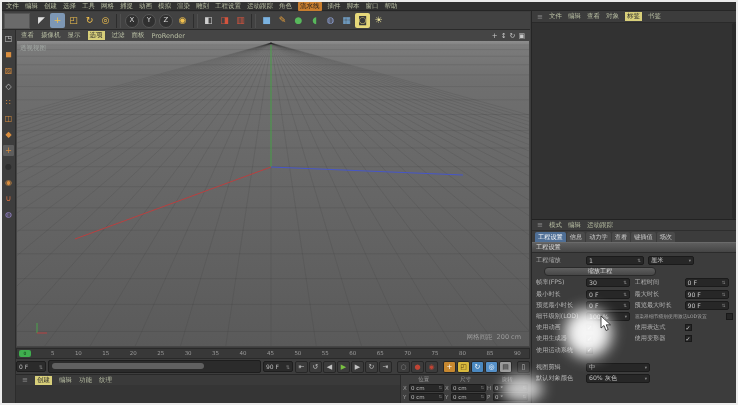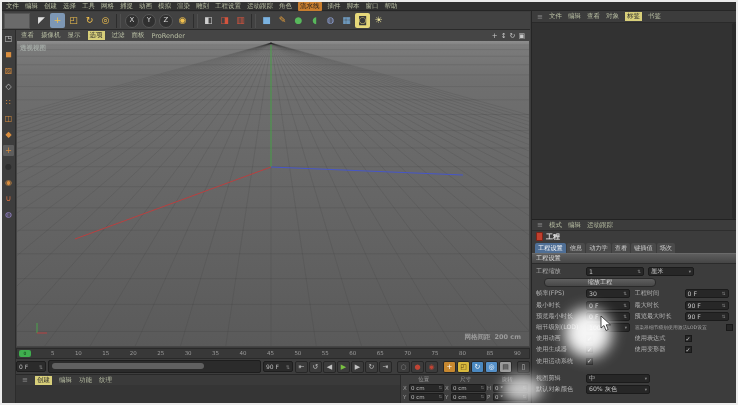--- a/index.html
+++ b/index.html
@@ -32,21 +32,21 @@
   .lt-tile{width:11px;height:11px;font-size:8px;line-height:1;display:flex;align-items:center;
     justify-content:center;border-radius:1px;flex:0 0 auto;}
   .lt-tile.active{background:#5d5d5d;}
 
   
   .viewport{position:absolute;left:14px;top:28px;width:514px;height:317px;background:#454545;}
   .vp-menu{height:11px;display:flex;align-items:center;gap:7px;padding:0 5px;font-size:6.5px;color:#b9bfa4;white-space:nowrap;}
   .vp-item.hl{background:var(--yellow);color:#2b2b2b;padding:0 2px;}
   .vp-corner{margin-left:auto;display:flex;gap:3px;color:#c9c9c9;font-size:7px;}
   .vp-canvas{position:absolute;left:1px;top:11px;width:512px;height:305px;overflow:hidden;
-    background:linear-gradient(#8e8e8e 0px,#7b7b7b 6px,#6f6f6f 40px,#5a5a5a 100%);font-weight:bold;}
+    background:linear-gradient(#8e8e8e 0px,#7b7b7b 6px,#6f6f6f 40px,#5a5a5a 100%);}
   .vp-canvas svg{position:absolute;left:0;top:0;}
   .vp-label{position:absolute;left:3px;top:3px;font-size:6.5px;color:#a2a8a4;}
   .vp-hud{position:absolute;right:8px;bottom:4px;font-size:6.5px;color:#9c9c9c;display:flex;gap:4px;}
 
   
   .timeline{position:absolute;left:14px;top:346px;width:514px;height:11px;background:#383838;
     border:1px solid #292929;box-sizing:border-box;display:flex;align-items:center;}
   .playhead{position:absolute;left:2px;top:1px;width:12px;height:7px;background:var(--marker);
     border-radius:2px;font-size:4.5px;color:#0b2e12;display:flex;align-items:center;justify-content:center;}
   .ticks{flex:1;display:flex;justify-content:space-between;margin:0 8px 0 10px;}
@@ -409,24 +409,20 @@
       <div class="om-list"></div>
       <div class="om-scroll"></div>
 
       <div class="am">
         <div class="am-menu">
             <span class="panel-icon">≡</span>
             <span class="om-tab">模式</span>
             <span class="om-tab">编辑</span>
             <span class="om-tab">运动跟踪</span>
           </div>
-        <div class="am-obj">
-          <span class="doc-icon"></span>
-          <span>工程</span>
-        </div>
         <div class="am-tabs">
             <span class="am-tab active">工程设置</span>
             <span class="am-tab">信息</span>
             <span class="am-tab">动力学</span>
             <span class="am-tab">查看</span>
             <span class="am-tab">键插值</span>
             <span class="am-tab">场次</span>
           </div>
         <div class="am-group">工程设置</div>
         <div class="am-rows">

